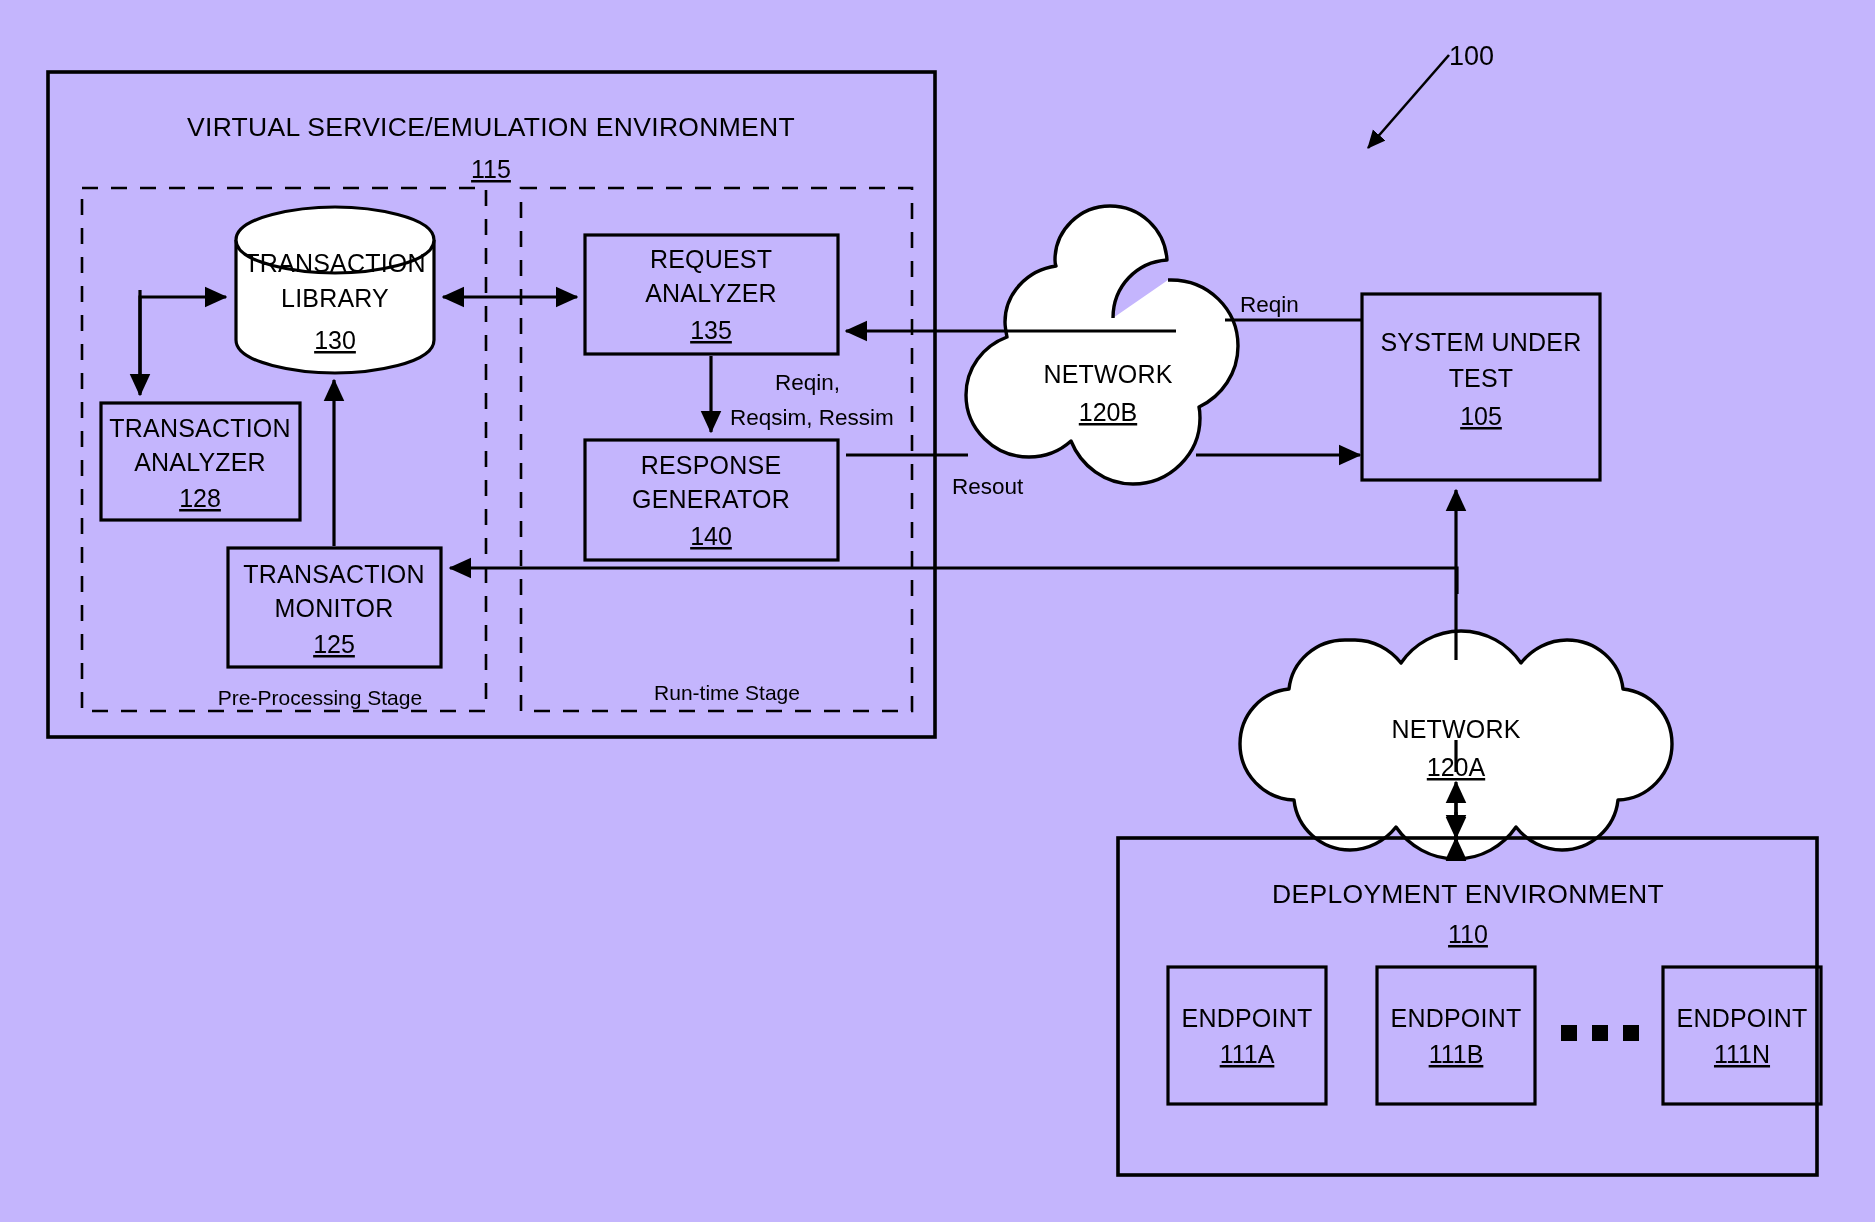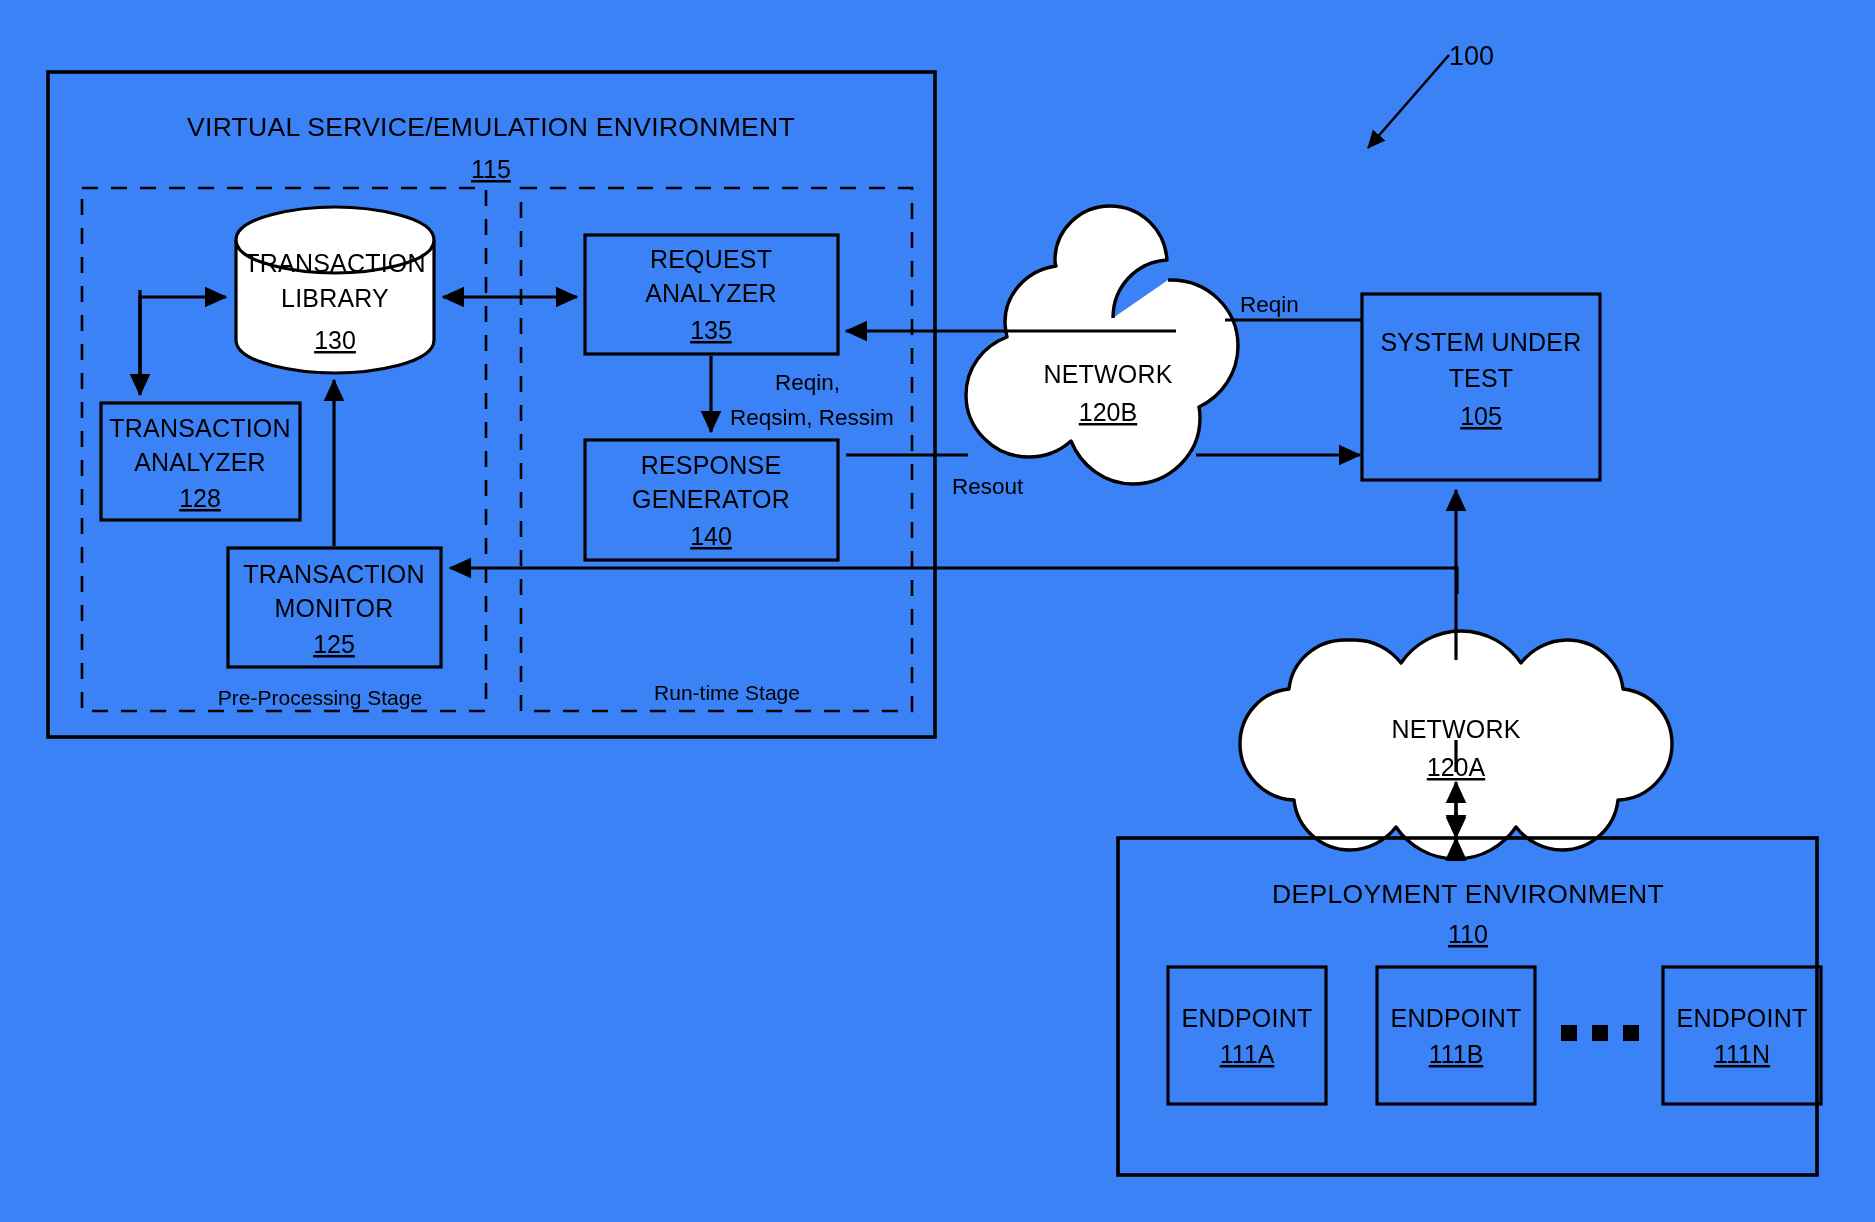--- a/index.html
+++ b/index.html
@@ -7,21 +7,21 @@
     padding: 0;
     background: #ffffff;
   }
   body {
     font-family: "Liberation Sans", sans-serif;
   }
   #figure-root {
     position: relative;
     width: 1875px;
     height: 1222px;
-    background: #3b82f6;
+    background: #c4b5fd;
     overflow: hidden;
   }
   svg.diagram {
     display: block;
     width: 1875px;
     height: 1222px;
   }
   .solid-box {
     fill: none;
     stroke: #000000;

